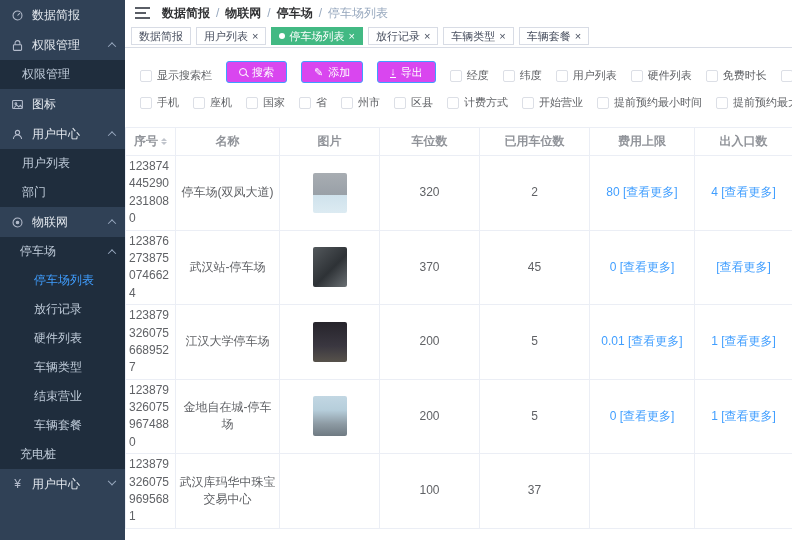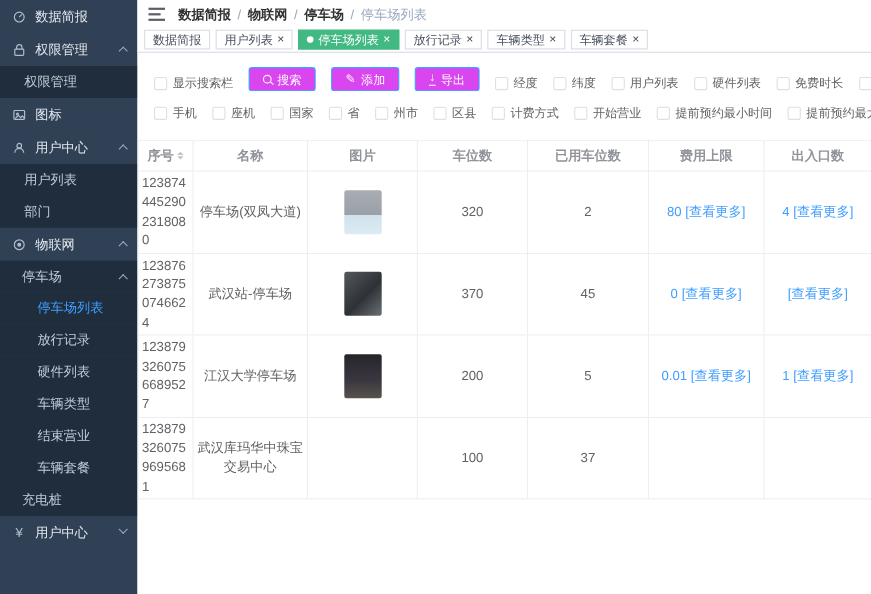--- a/index.html
+++ b/index.html
@@ -365,20 +365,33 @@
             <td class="photocell">
                 <div class="photo photo-garage"></div>
               </td>
             <td>200</td>
             <td>5</td>
             <td><a class="more">0.01 [查看更多]</a></td>
             <td><a class="more">1 [查看更多]</a></td>
           </tr>
           <tr>
             <td>
+                <span class="serial">1238793260759674880</span>
+              </td>
+            <td>金地自在城-停车场</td>
+            <td class="photocell">
+                <div class="photo photo-building"></div>
+              </td>
+            <td>200</td>
+            <td>5</td>
+            <td><a class="more">0 [查看更多]</a></td>
+            <td><a class="more">1 [查看更多]</a></td>
+          </tr>
+          <tr>
+            <td>
                 <span class="serial">1238793260759695681</span>
               </td>
             <td>武汉库玛华中珠宝交易中心</td>
             <td class="photocell">
                 <div class="photo photo-none"></div>
               </td>
             <td>100</td>
             <td>37</td>
             <td></td>
             <td></td>

